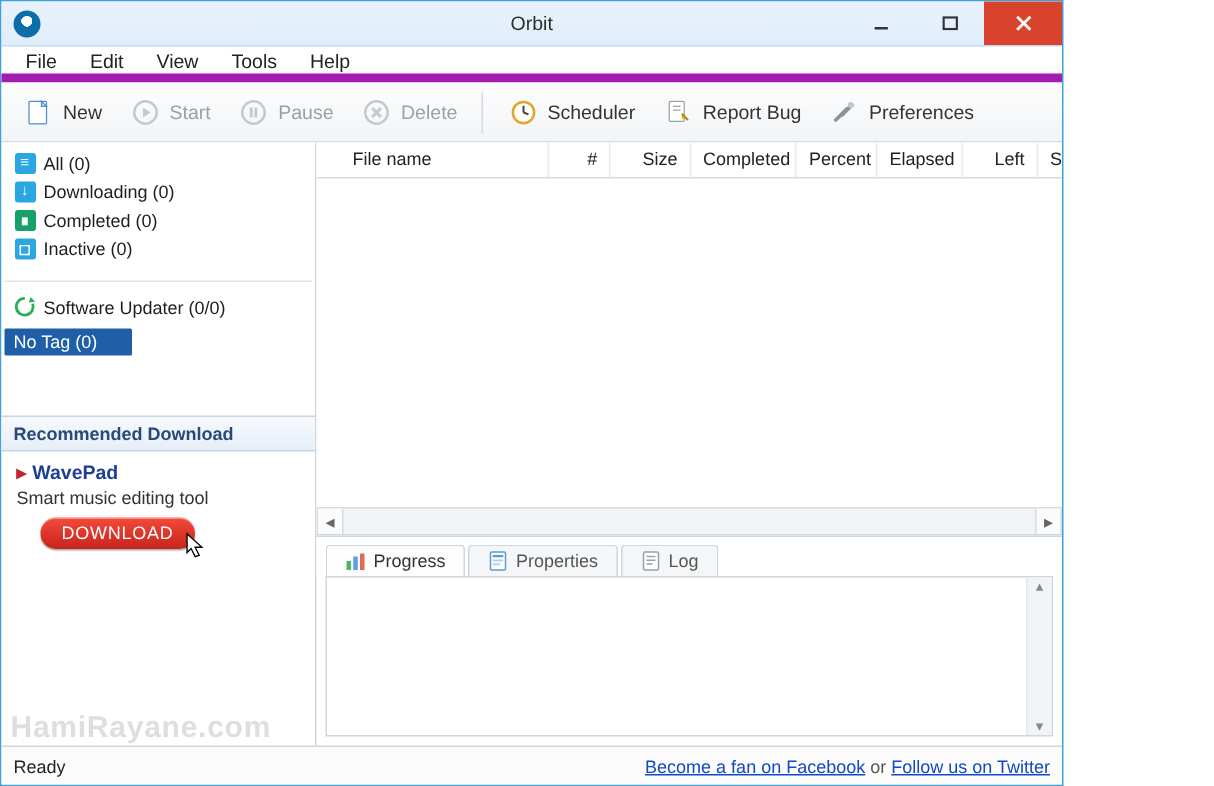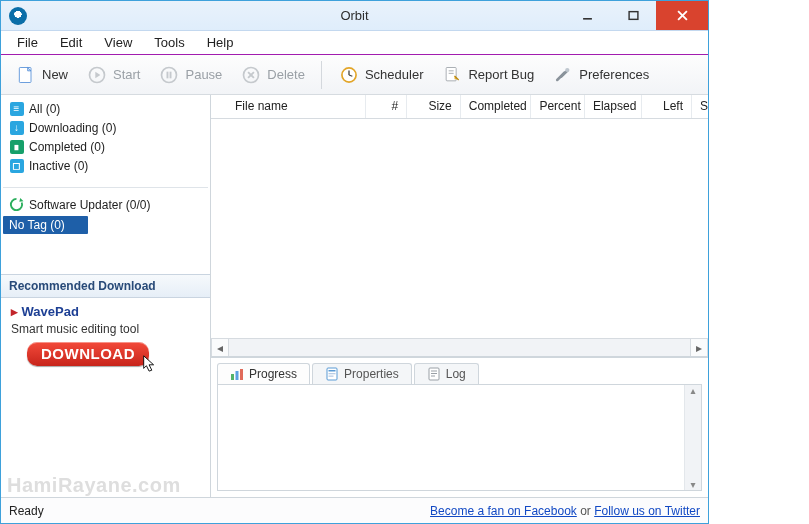--- a/index.html
+++ b/index.html
@@ -71,21 +71,21 @@
   }
   .winbtn svg { width: 11px; height: 11px; }
   
   .menubar {
     height: 24px;
     display: flex;
     align-items: center;
     gap: 2px;
     padding: 0 6px;
     background: #fff;
-    border-bottom: 1px solid #a21caf;
+    border-bottom: 6px solid #a21caf;
   }
   .menubar .mitem {
     padding: 3px 10px;
     color: #222;
     font-size: 13px;
   }
   
   .toolbar {
     height: 40px;
     background: linear-gradient(#fdfdfd, #f2f4f7);
@@ -162,22 +162,22 @@
   .reco {
     padding: 6px 10px;
   }
   .reco .r1 { color: #1d3f94; font-weight: bold; font-size: 13px; }
   .reco .r1 .arrow { color:#c2252b; margin-right:4px; }
   .reco .r2 { color: #333; margin: 3px 0 6px; }
   .dlbtn {
     display: inline-block;
     background: linear-gradient(#f34a3a,#c7241b);
     color:#fff;
-    font-weight: bold;
-    font-size: 15px;
+    font-weight: normal;
+    font-size: 12px;
     letter-spacing: .5px;
     padding: 3px 14px 4px;
     border-radius: 10px;
     box-shadow: 0 1px 1px rgba(0,0,0,.35), inset 0 1px 0 rgba(255,255,255,.4);
     margin-left: 16px;
     position: relative;
   }
   .cursor {
     position:absolute; right:-10px; bottom:-6px;
   }

